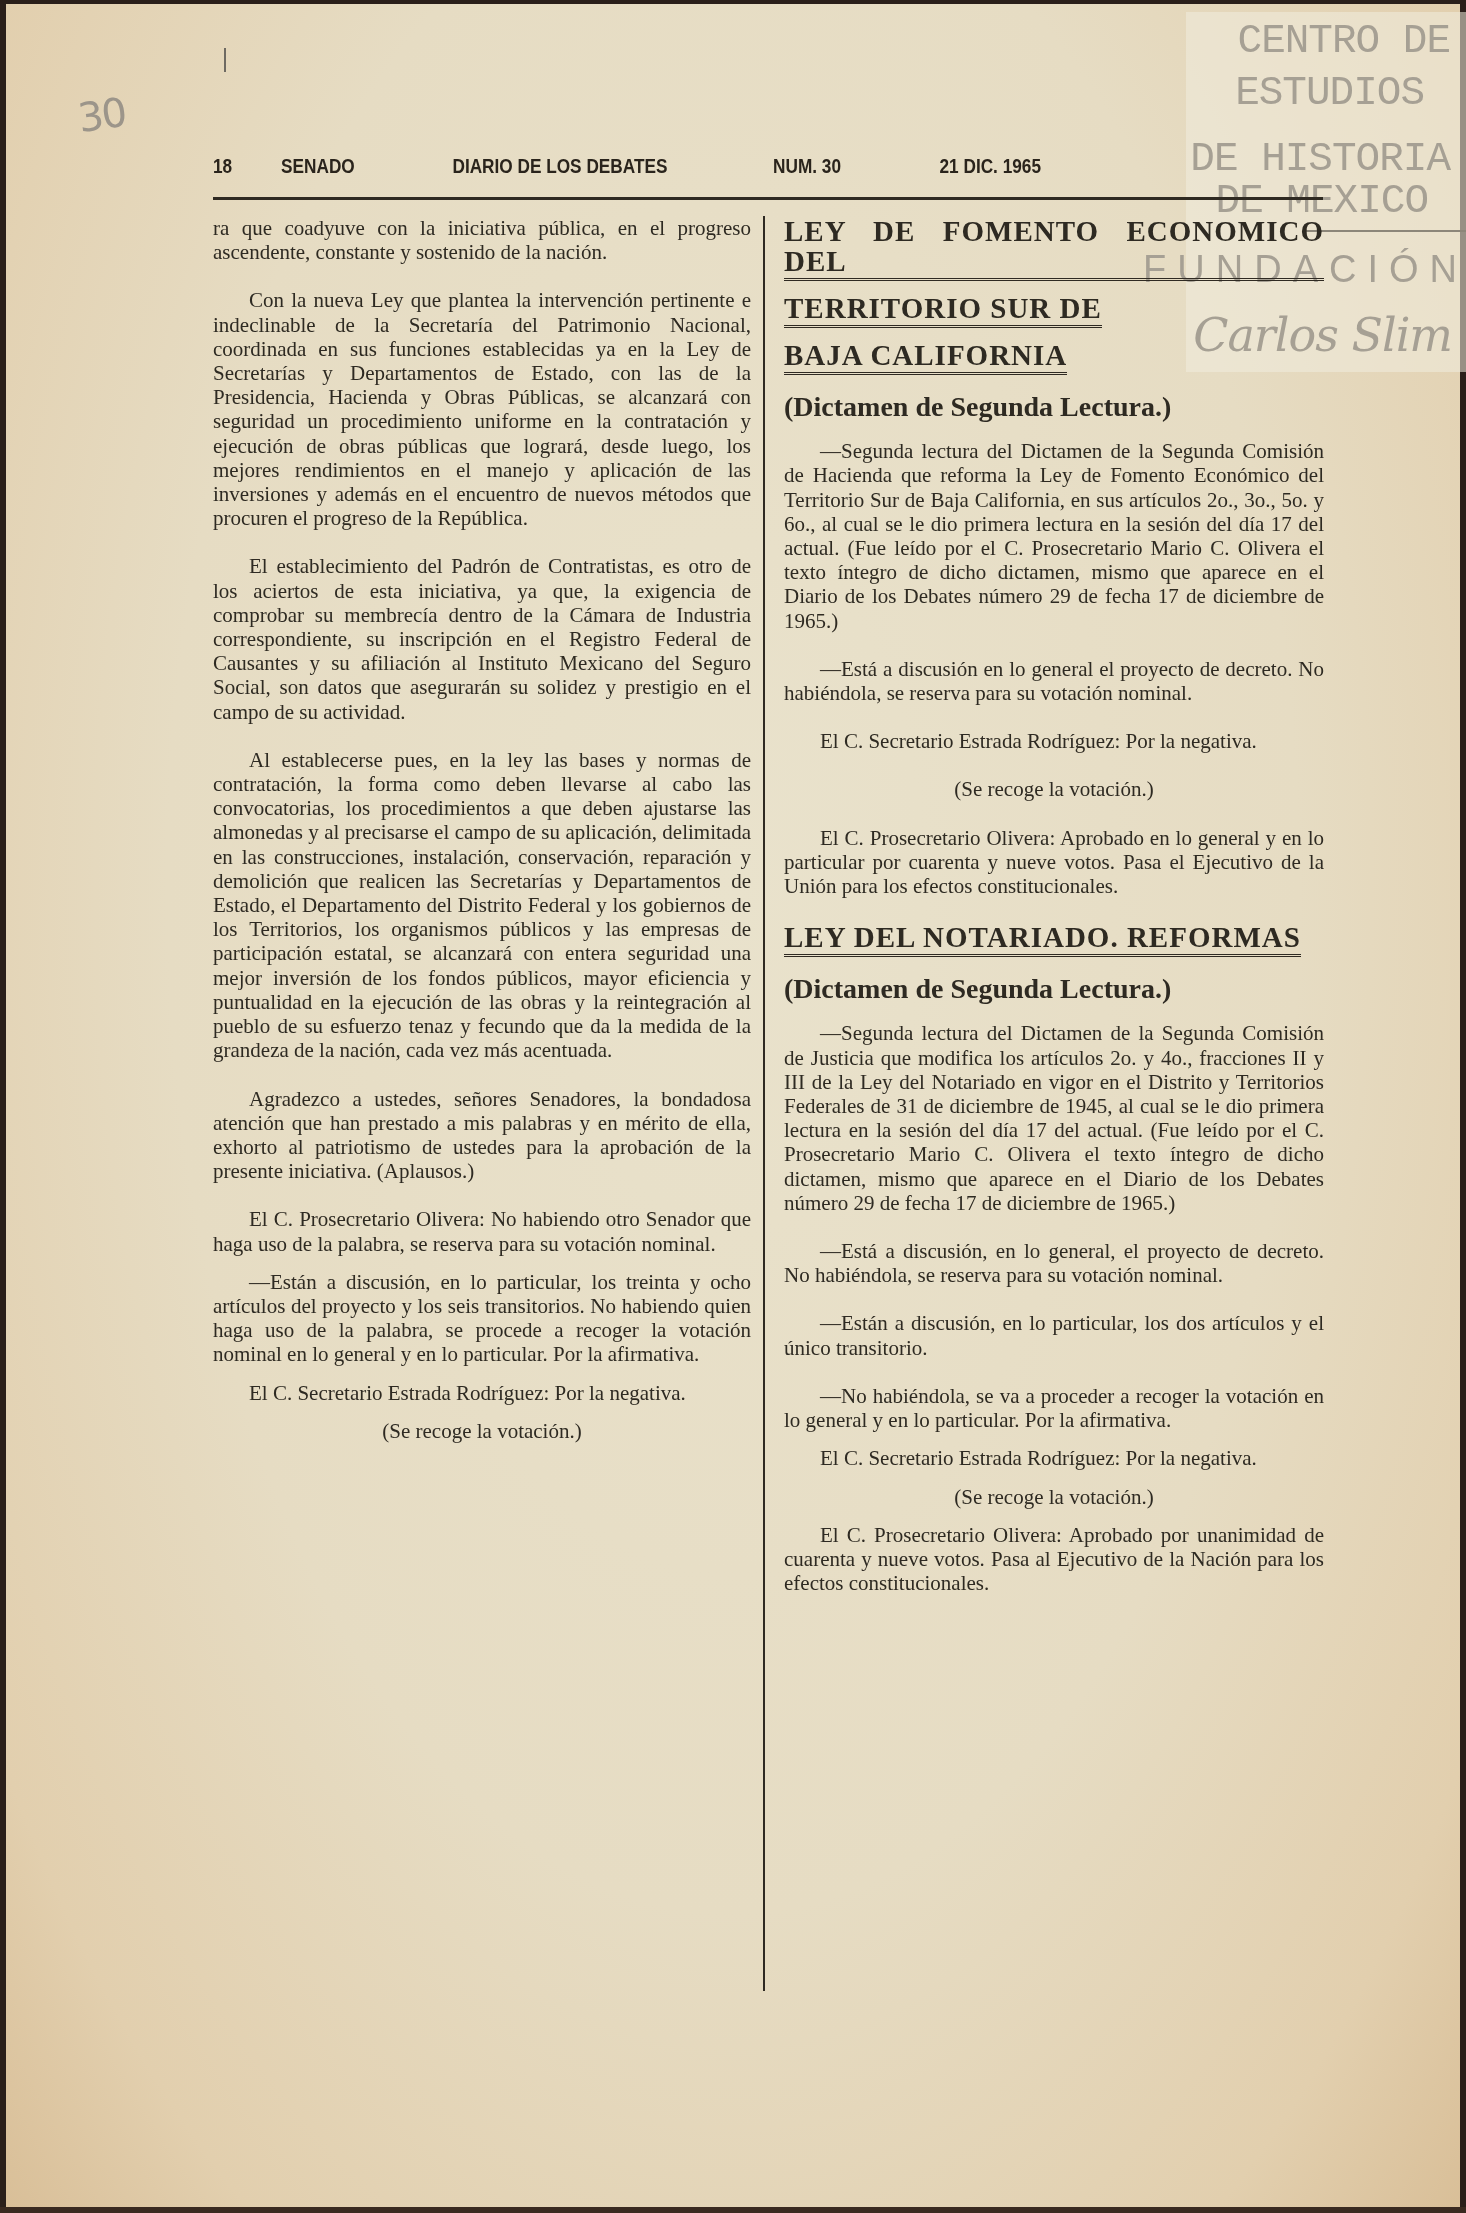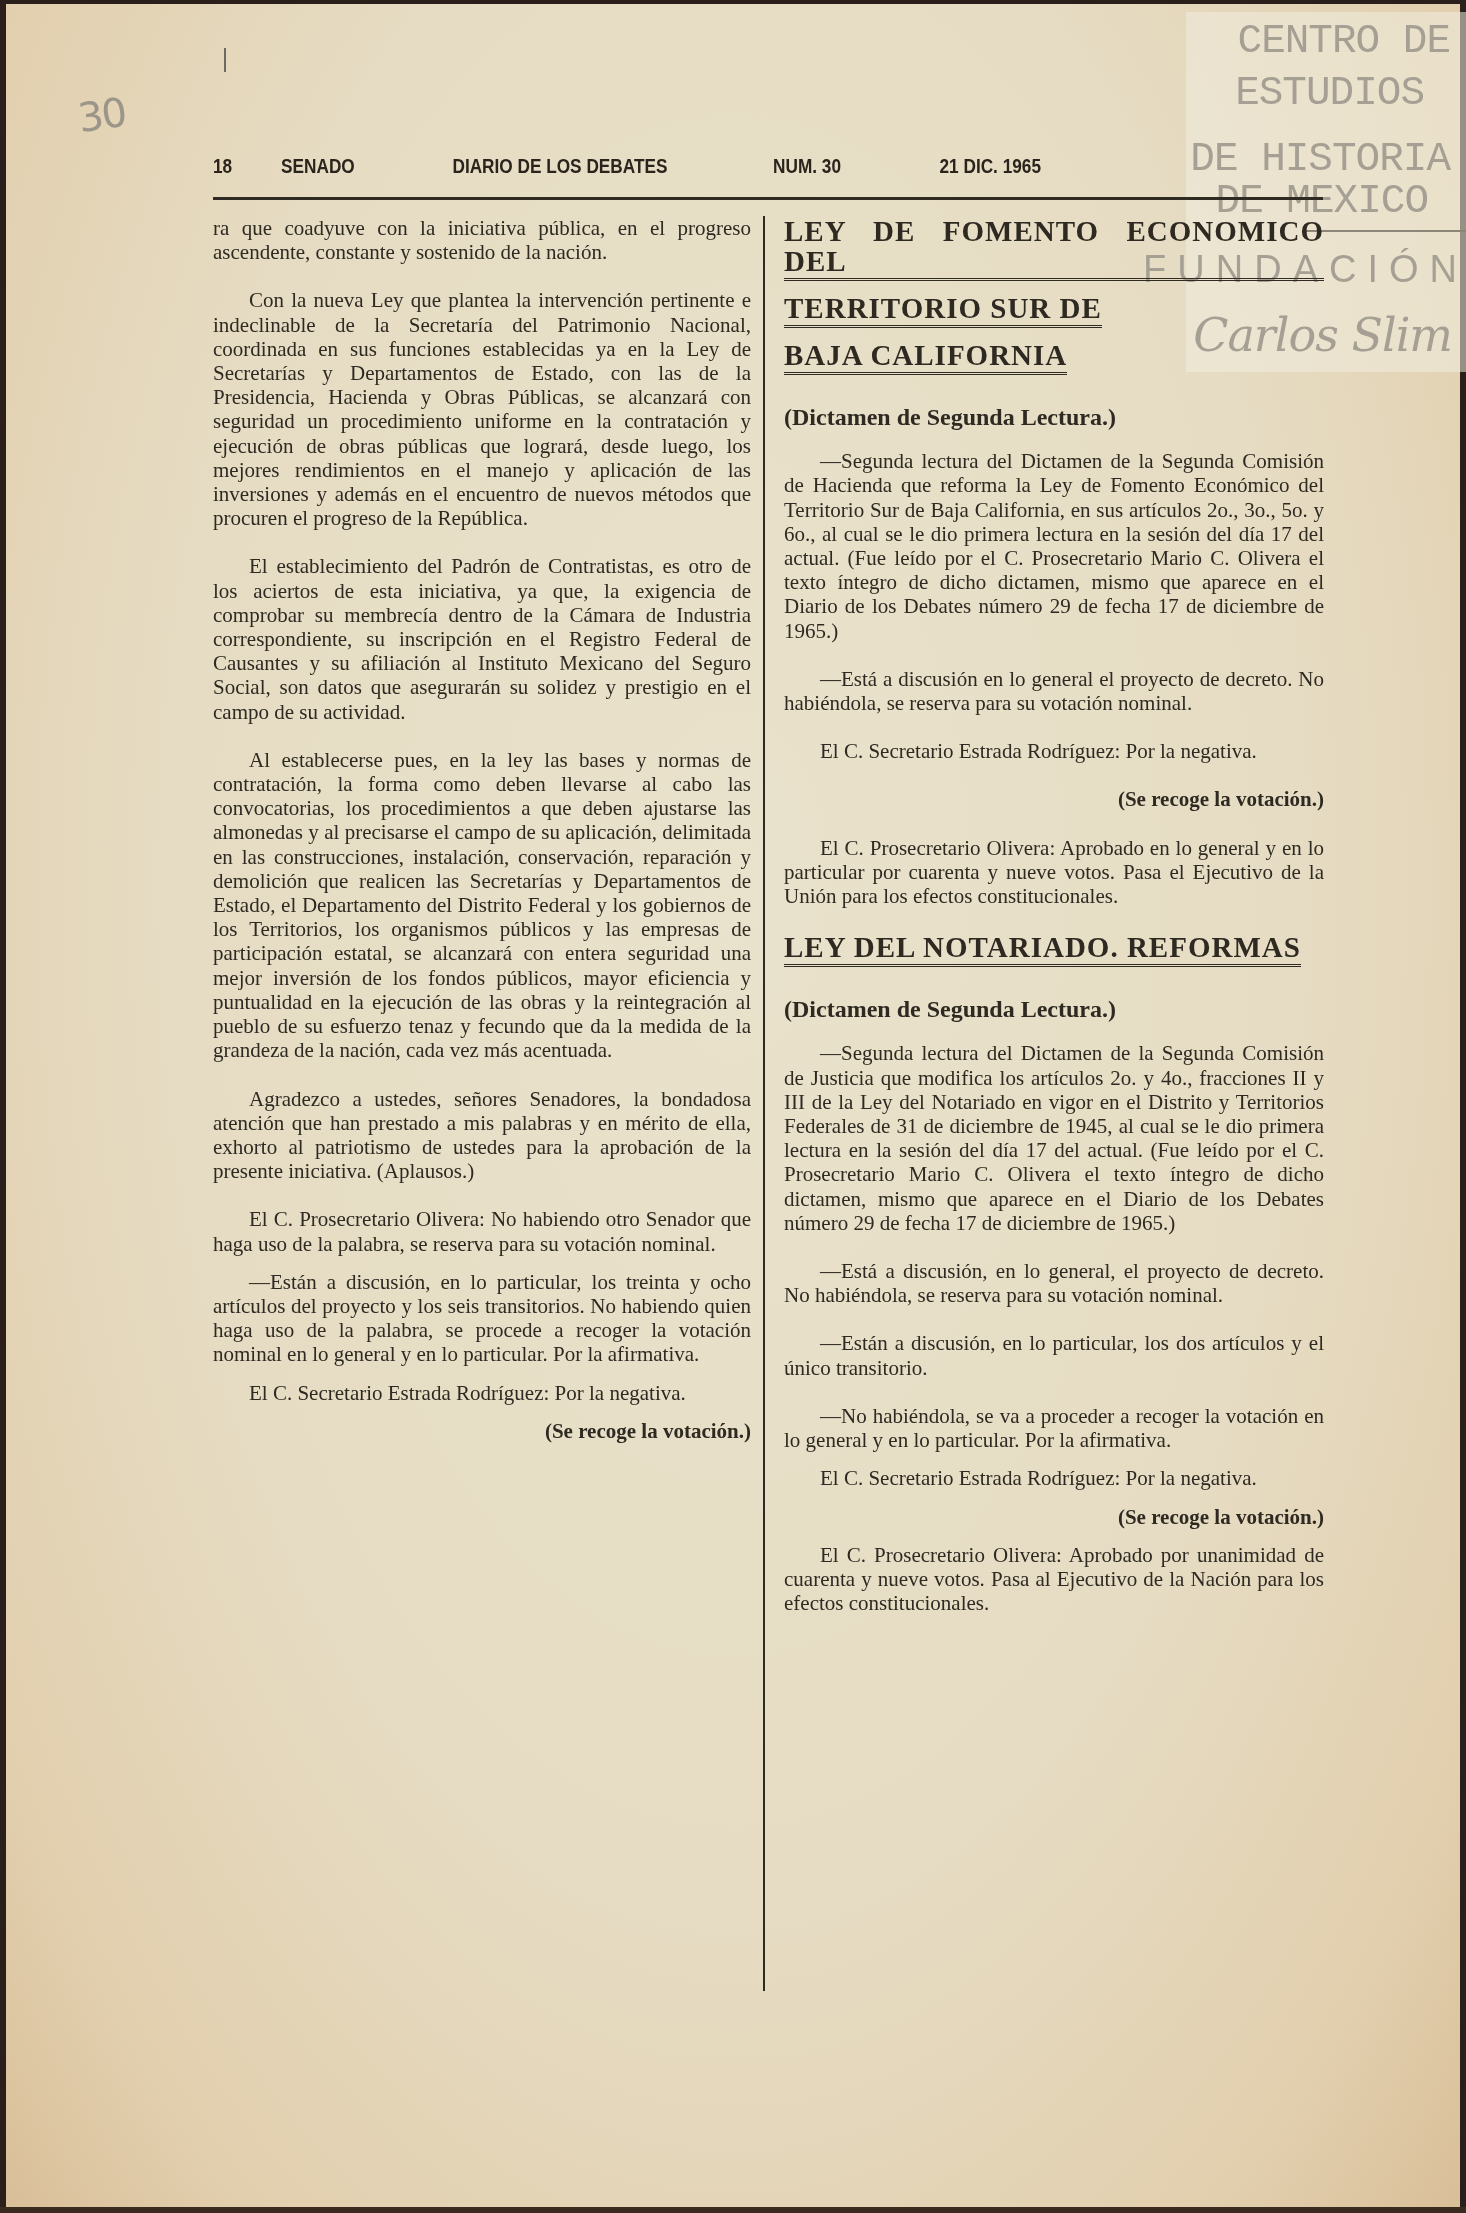--- a/index.html
+++ b/index.html
@@ -35,30 +35,30 @@
   .running-head span { position: absolute; top: 0; }
   .head-rule { position: absolute; left: 207px; top: 193px; width: 1110px; height: 3px; background: #2f2a22; }
 
   .col { position: absolute; top: 212px; font-size: 21px; line-height: 24.2px; text-align: justify; }
   .col-left { left: 207px; width: 538px; }
   .col-right { left: 778px; width: 540px; top: 212px; }
   .divider { position: absolute; left: 757px; top: 212px; width: 2px; height: 1775px; background: #2f2a22; }
 
   p { margin: 0 0 24px 0; text-indent: 36px; }
   p.tight { margin-bottom: 14px; }
-  p.center { text-indent: 0; text-align: right; font-weight: bold; }
+  p.center { text-indent: 0; text-align: center; }
   p.noindent { text-indent: 0; }
   b { font-weight: normal; }
 
   .sec-title {
     font-weight: bold; font-size: 29px; letter-spacing: 1px; line-height: 30px;
     display: inline-block; border-bottom: 3px double #2f2a22; padding-bottom: 2px; margin: 0 0 8px 0;
   }
   .sec-block { margin-bottom: 4px; }
-  .sec-sub { font-weight: bold; font-size: 24px; margin: 22px 0 20px 0; text-indent: 0; }
+  .sec-sub { font-weight: bold; font-size: 28px; margin: 12px 0 20px 0; text-indent: 0; }
   .bottom-edge { position: absolute; left: 0; bottom: 0; width: 1466px; height: 6px; background: #3a2a20; }
 </style>
 </head>
 <body>
 
 <div class="page">
   <div class="pencil">30</div>
   <div class="pencil-mark"></div>
 
   <div class="watermark">

